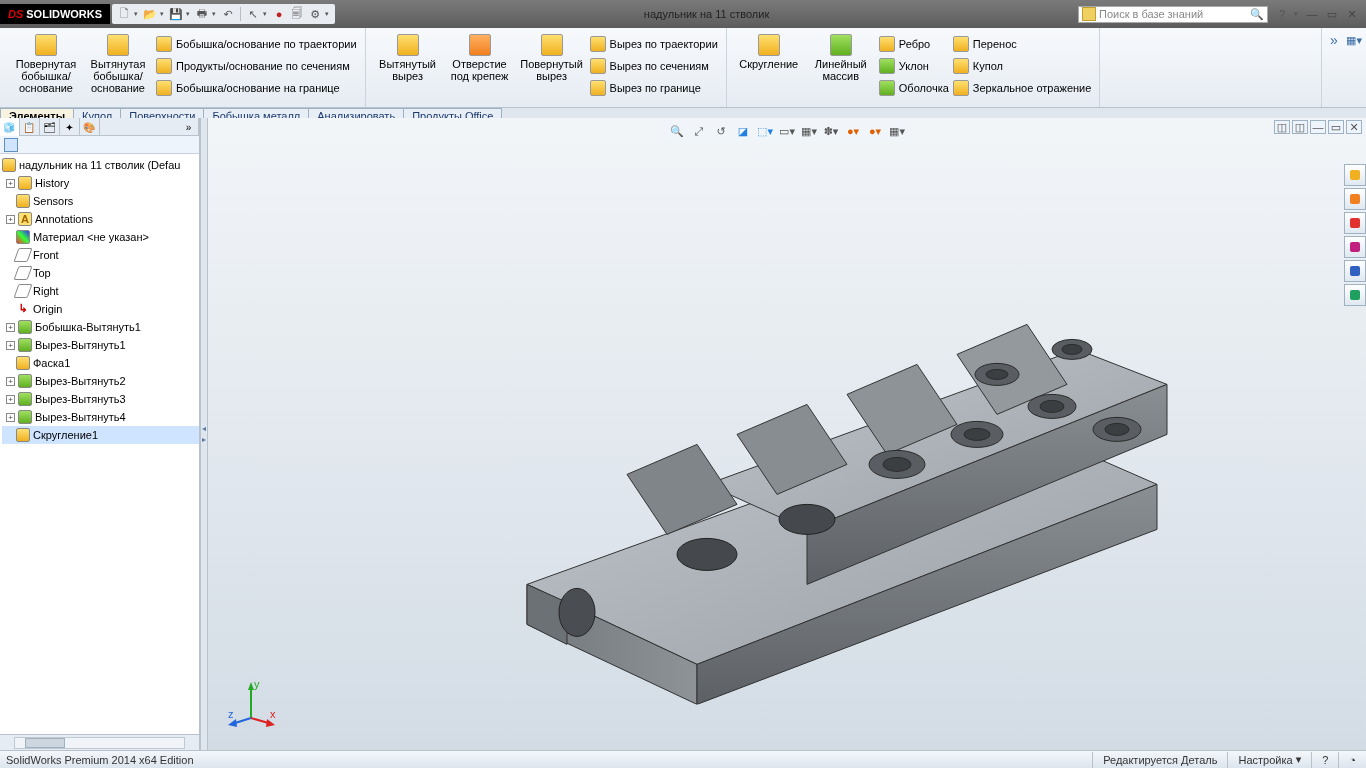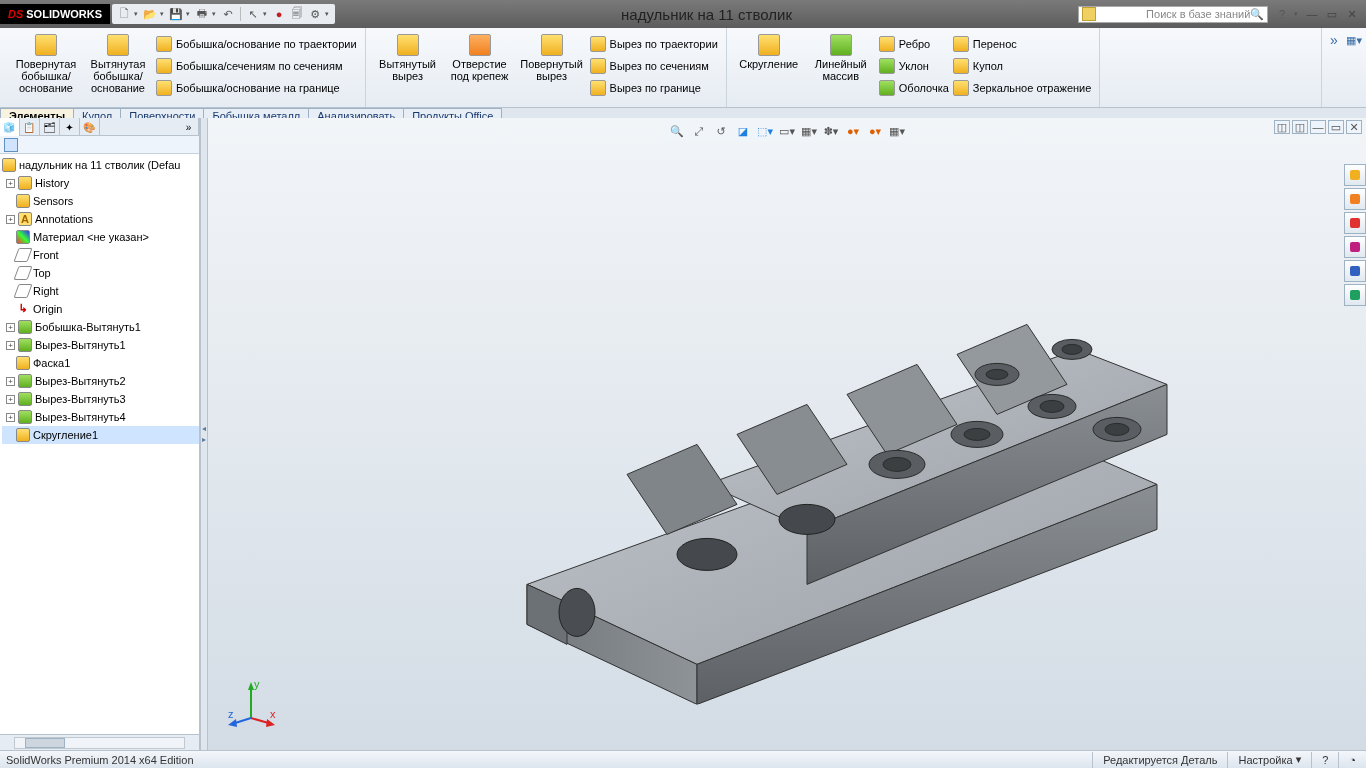--- a/index.html
+++ b/index.html
@@ -3,22 +3,22 @@
 <meta charset="utf-8">
 <style>
 * { margin:0; padding:0; box-sizing:border-box; font-family:"Segoe UI",Tahoma,Arial,sans-serif; font-size:11px; }
 html,body { width:1366px; height:768px; overflow:hidden; background:#e8ebef; }
 .titlebar { height:28px; background:linear-gradient(#7a7a7a,#5c5c5c); display:flex; align-items:center; color:#fff; }
 .logo { background:#000; color:#fff; font-weight:bold; padding:2px 8px; font-size:11px; display:flex; align-items:center; height:20px;}
 .logo .ds { color:#d00; font-style:italic; font-weight:bold; margin-right:3px;}
 .titlebar-tools { background:#e9edf2; height:20px; display:flex; align-items:center; padding:0 4px; gap:2px; margin-left:2px; border-radius:2px; color:#333;}
 .ticon { width:16px; height:16px; display:inline-flex; align-items:center; justify-content:center; color:#555; cursor:pointer; font-size:11px;}
 .dd { width:6px; font-size:7px; color:#555; }
-.doc-title { flex:1; text-align:center; color:#222; font-size:15px; }
-.searchbox { background:#fff; border:1px solid #aaa; height:17px; width:190px; display:flex; align-items:center; padding:0 3px; color:#888;text-align:right;}
+.doc-title { flex:1; text-align:center; color:#222; font-size:11px; }
+.searchbox { background:#fff; border:1px solid #aaa; height:17px; width:190px; display:flex; align-items:center; padding:0 3px; color:#888;}
 .searchbox .sicon { width:14px; height:14px; background:#f0d060; border:1px solid #c0a030; margin-right:3px;}
 .titlebar-right { display:flex; align-items:center; gap:4px; margin:0 6px; color:#444;}
 .win-btn { width:16px; height:14px; display:flex; align-items:center; justify-content:center; cursor:pointer;}
 
 .ribbon { height:80px; background:linear-gradient(#f7f9fc,#e6ecf3); border-bottom:1px solid #b8c2cc; display:flex; align-items:stretch; padding-left:4px;}
 .ribbon-group { display:flex; align-items:flex-start; padding:4px 6px; border-right:1px solid #cbd4dd; }
 .big-btn { display:flex; flex-direction:column; align-items:center; justify-content:flex-start; width:72px; cursor:pointer; padding-top:2px; text-align:center; line-height:12px;}
 .big-btn .icn { width:22px; height:22px; margin-bottom:2px; border:1px solid #999; border-radius:2px;}
 .ic-yellow { background:linear-gradient(#ffe070,#f0b020); border-color:#c09010;}
 .ic-green  { background:linear-gradient(#a0e060,#60b020); border-color:#3a7a10;}
@@ -118,21 +118,21 @@
         <div class="icn ic-yellow"></div>
         <span>Вытянутая бобышка/основание</span>
       </div>
     <div class="small-list">
       <div class="small-btn">
           <div class="icn ic-yellow"></div>
           <span>Бобышка/основание по траектории</span>
         </div>
       <div class="small-btn">
           <div class="icn ic-yellow"></div>
-          <span>Бобышка/сечениям по сечениям</span>
+          <span>Продукты/основание по сечениям</span>
         </div>
       <div class="small-btn">
           <div class="icn ic-yellow"></div>
           <span>Бобышка/основание на границе</span>
         </div>
     </div>
   </div>
   <div class="ribbon-group">
     <div class="big-btn">
         <div class="icn ic-yellow"></div>

